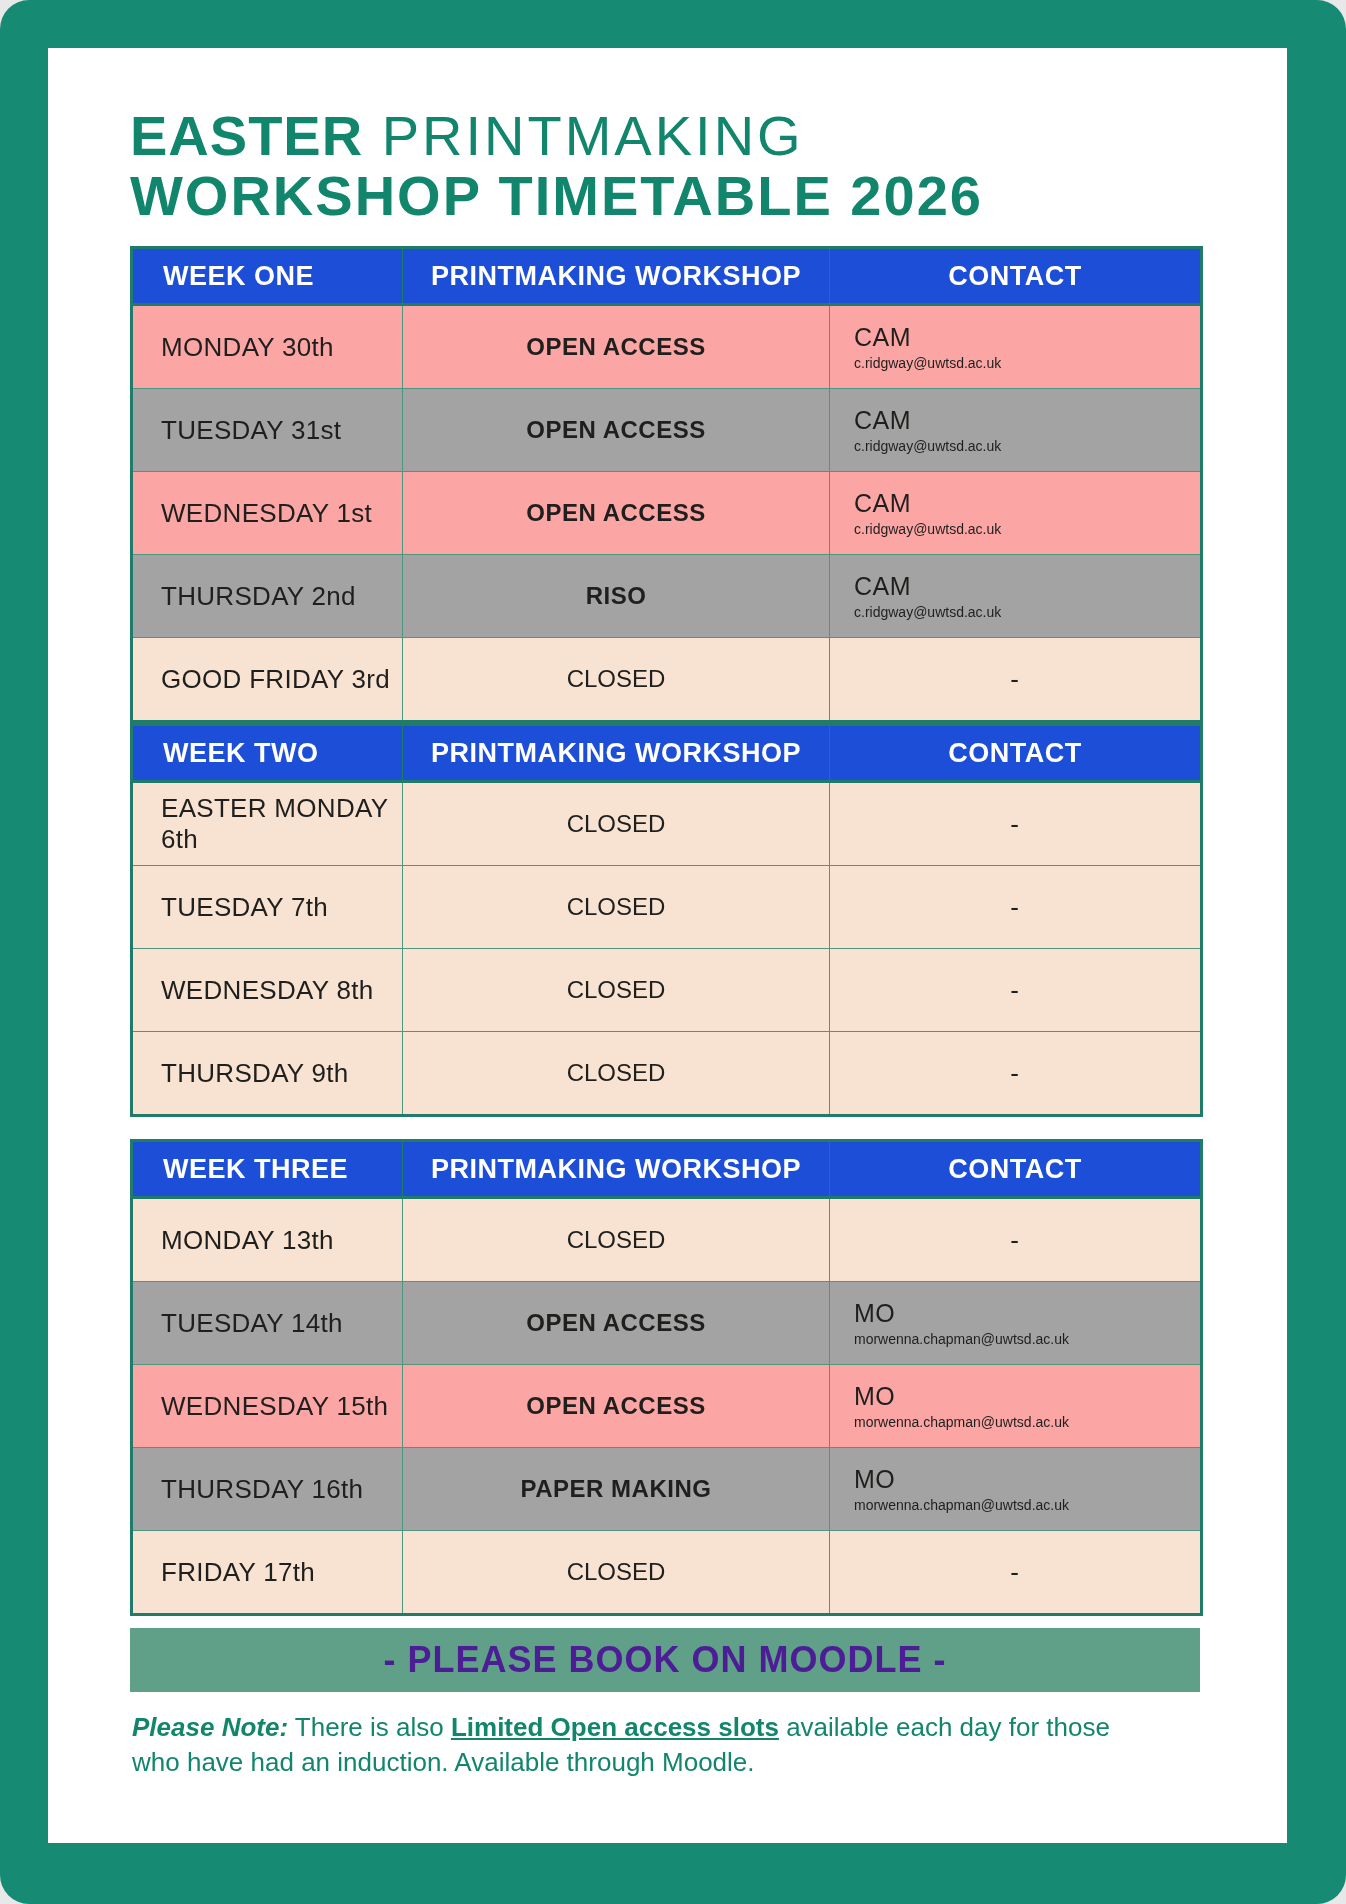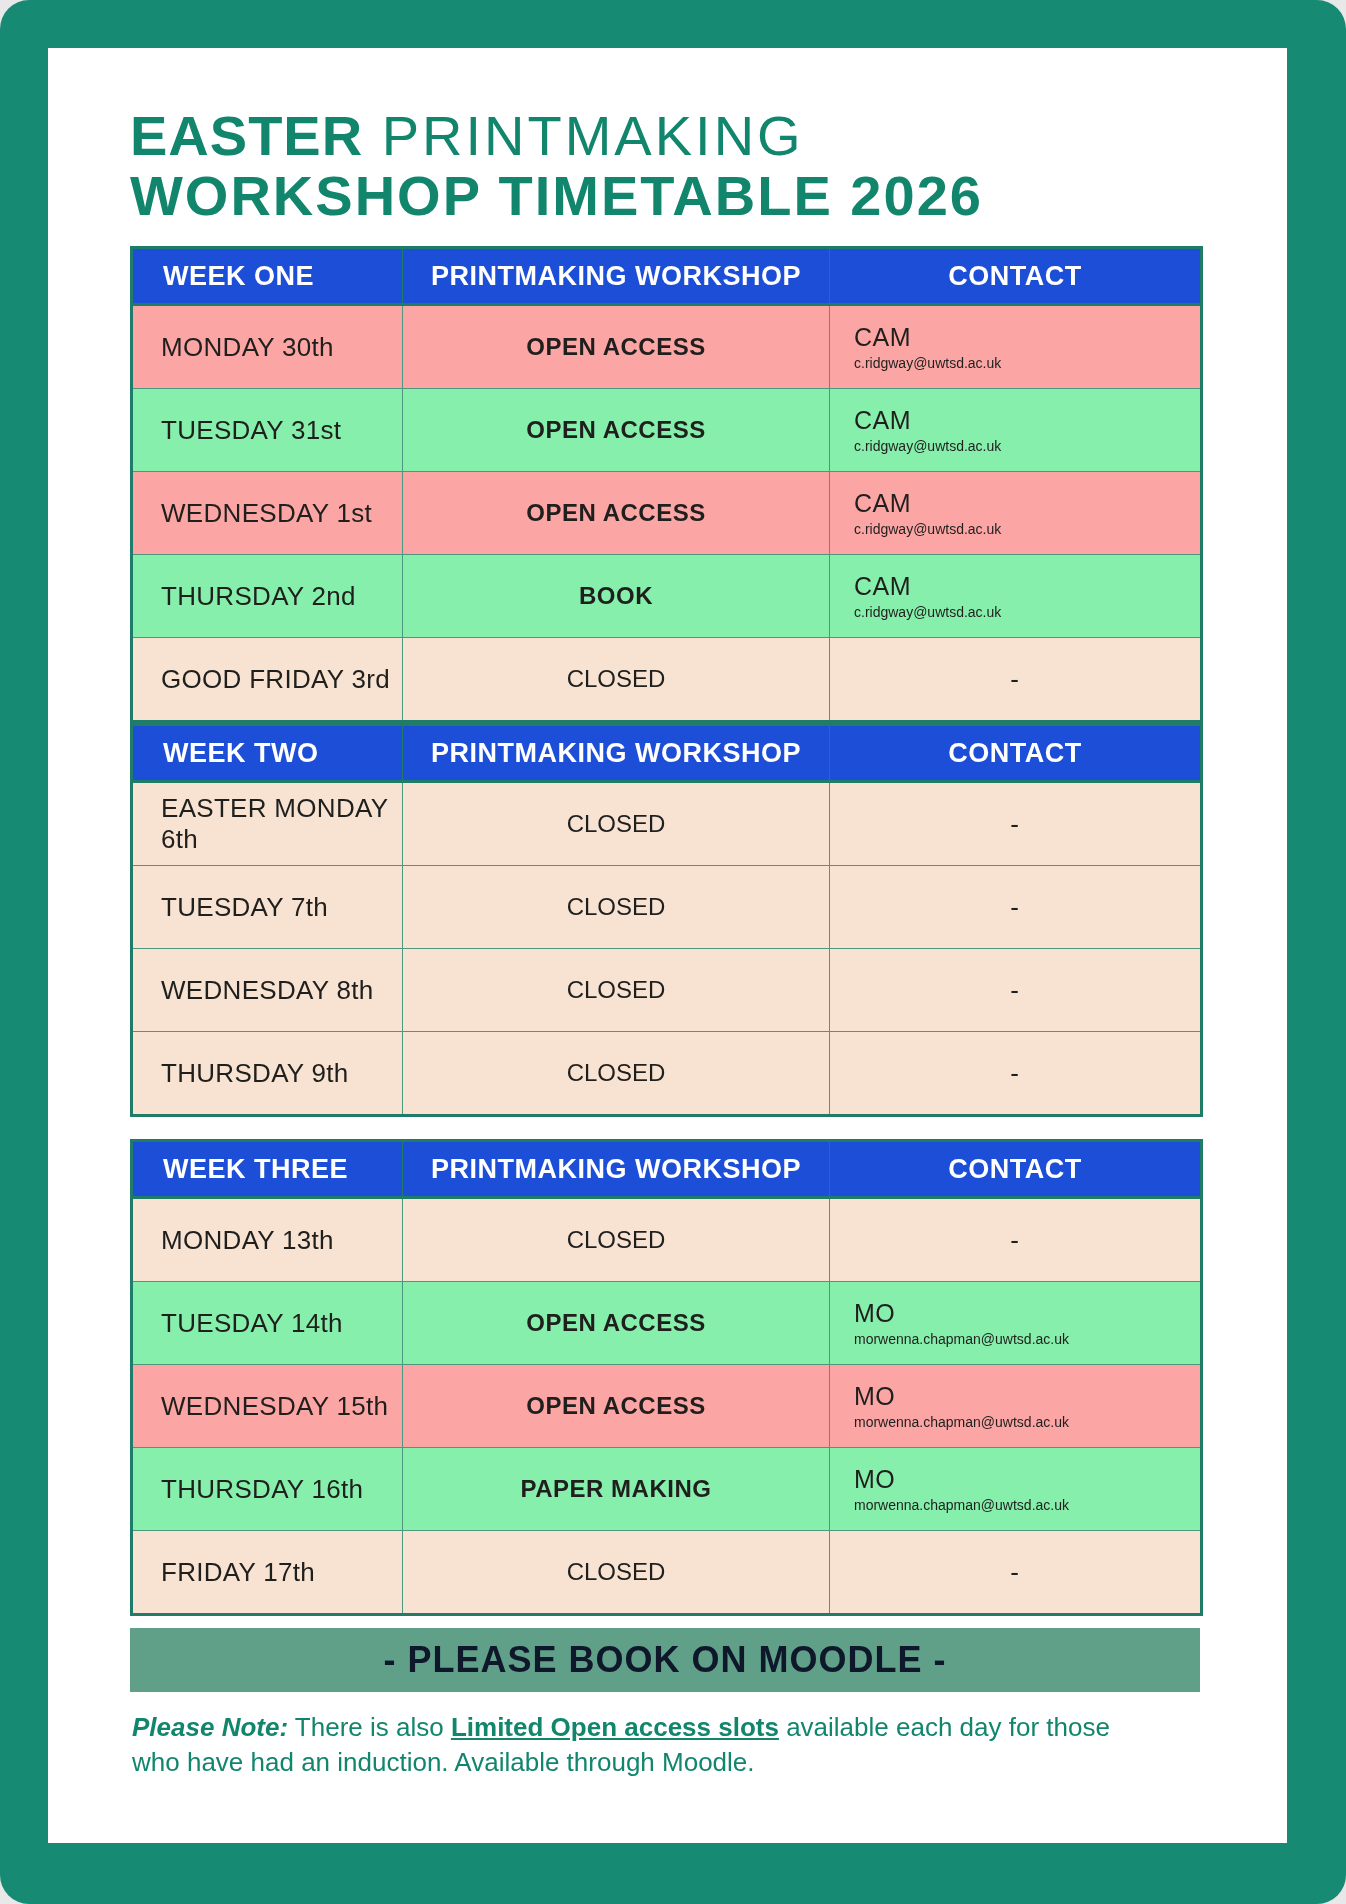--- a/index.html
+++ b/index.html
@@ -37,25 +37,25 @@
   }
   tr.tall td{height:103px;}
   td.day{padding-left:28px;text-align:left;letter-spacing:.3px;}
   td.ws{text-align:center;font-size:24px;}
   td.ws.strong{font-weight:bold;letter-spacing:.5px;}
   td.contact{padding-left:24px;text-align:left;}
   td.contact.dash{text-align:center;padding-left:0;}
   .cname{font-size:25px;letter-spacing:.5px;}
   .cemail{font-size:14px;margin-top:3px;}
   tr.r-white{background:#fca5a5;}
-  tr.r-green{background:#86efac;}
+  tr.r-green{background:#a3a3a3;}
   tr.r-peach{background:#f8e3d3;}
 
   .banner{
-    width:1070px;height:64px;margin-top:12px;background:#60a089;color:#0f172a;
+    width:1070px;height:64px;margin-top:12px;background:#60a089;color:#4c1d95;
     display:flex;align-items:center;justify-content:center;
     font-weight:bold;font-size:36px;letter-spacing:1px;
   }
   .note{
     width:1005px;margin:18px 0 0 2px;font-size:26px;line-height:35px;color:#12866d;
   }
   .note .np{font-weight:bold;font-style:italic;}
   .note .nl{font-weight:bold;text-decoration:underline;}
 </style>
 </head>
@@ -103,21 +103,21 @@
           <tr class="r-white">
             <td class="day">WEDNESDAY 1st</td>
             <td class="ws strong">OPEN ACCESS</td>
             <td class="contact">
               <div class="cname">CAM</div>
               <div class="cemail">c.ridgway@uwtsd.ac.uk</div>
             </td>
           </tr>
           <tr class="r-green">
             <td class="day">THURSDAY 2nd</td>
-            <td class="ws strong">BOOK</td>
+            <td class="ws strong">RISO</td>
             <td class="contact">
               <div class="cname">CAM</div>
               <div class="cemail">c.ridgway@uwtsd.ac.uk</div>
             </td>
           </tr>
           <tr class="r-peach">
             <td class="day">GOOD FRIDAY 3rd</td>
             <td class="ws">CLOSED</td>
             <td class="contact dash">-</td>
           </tr>

